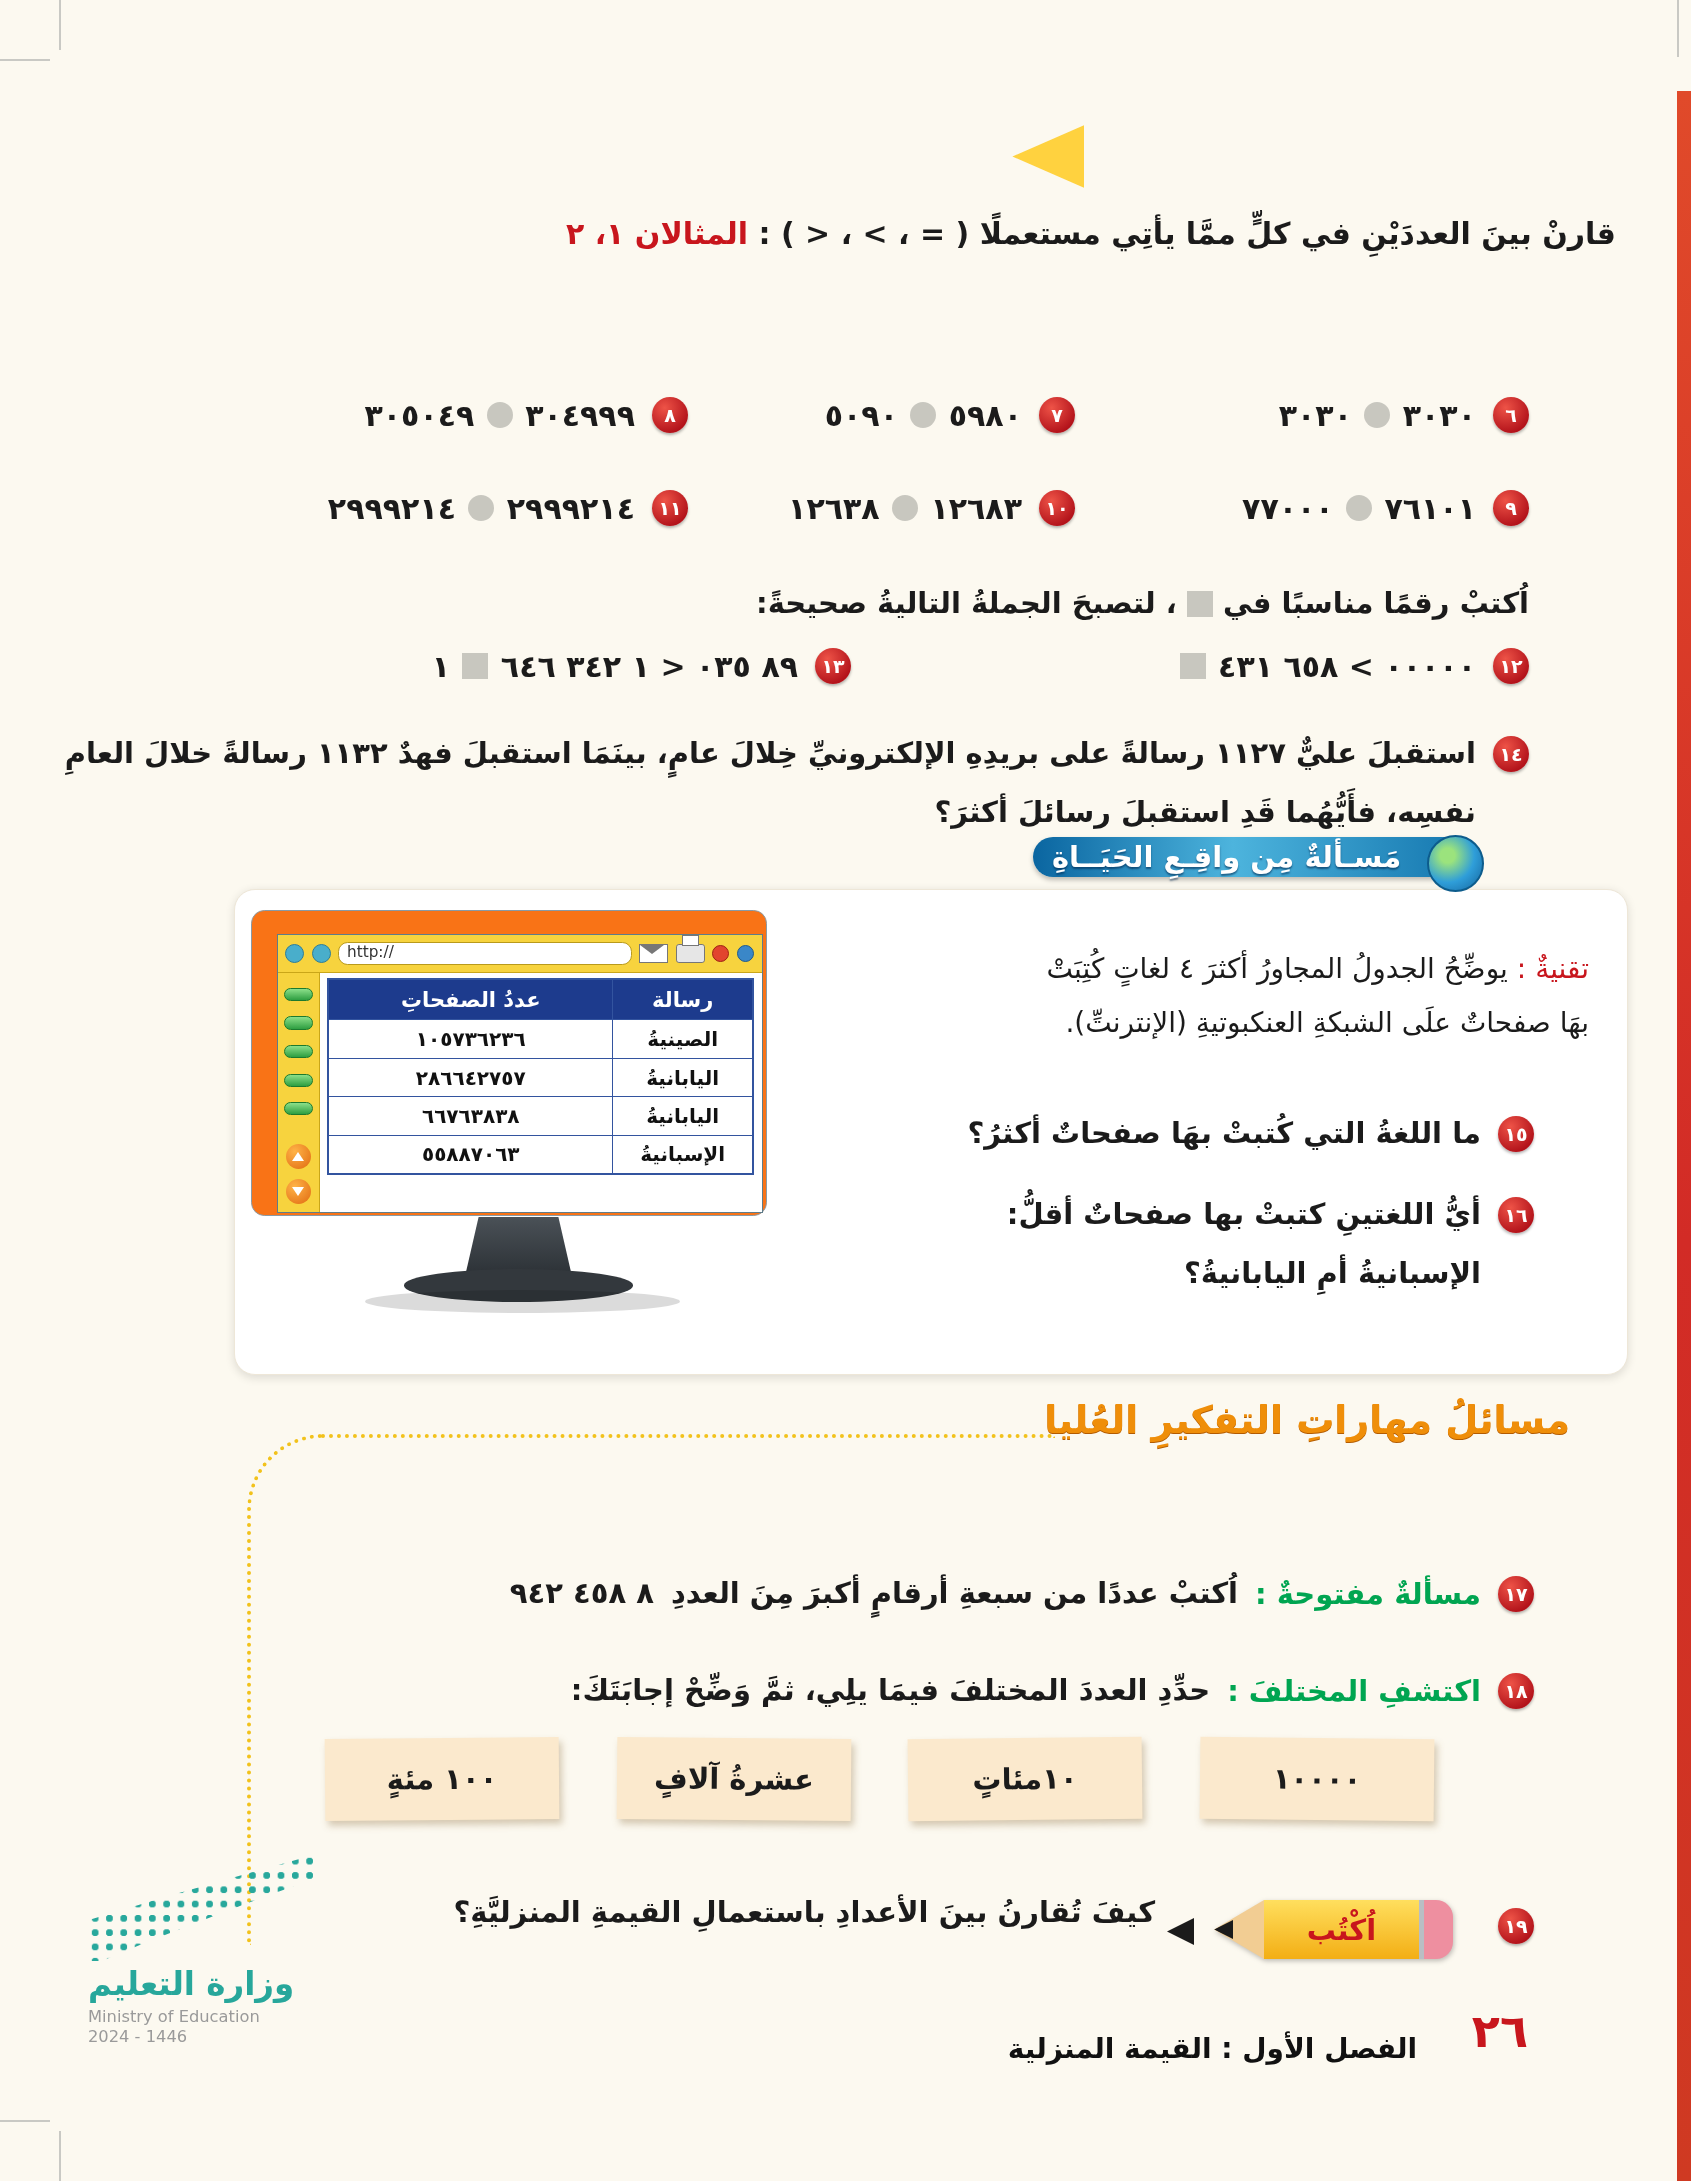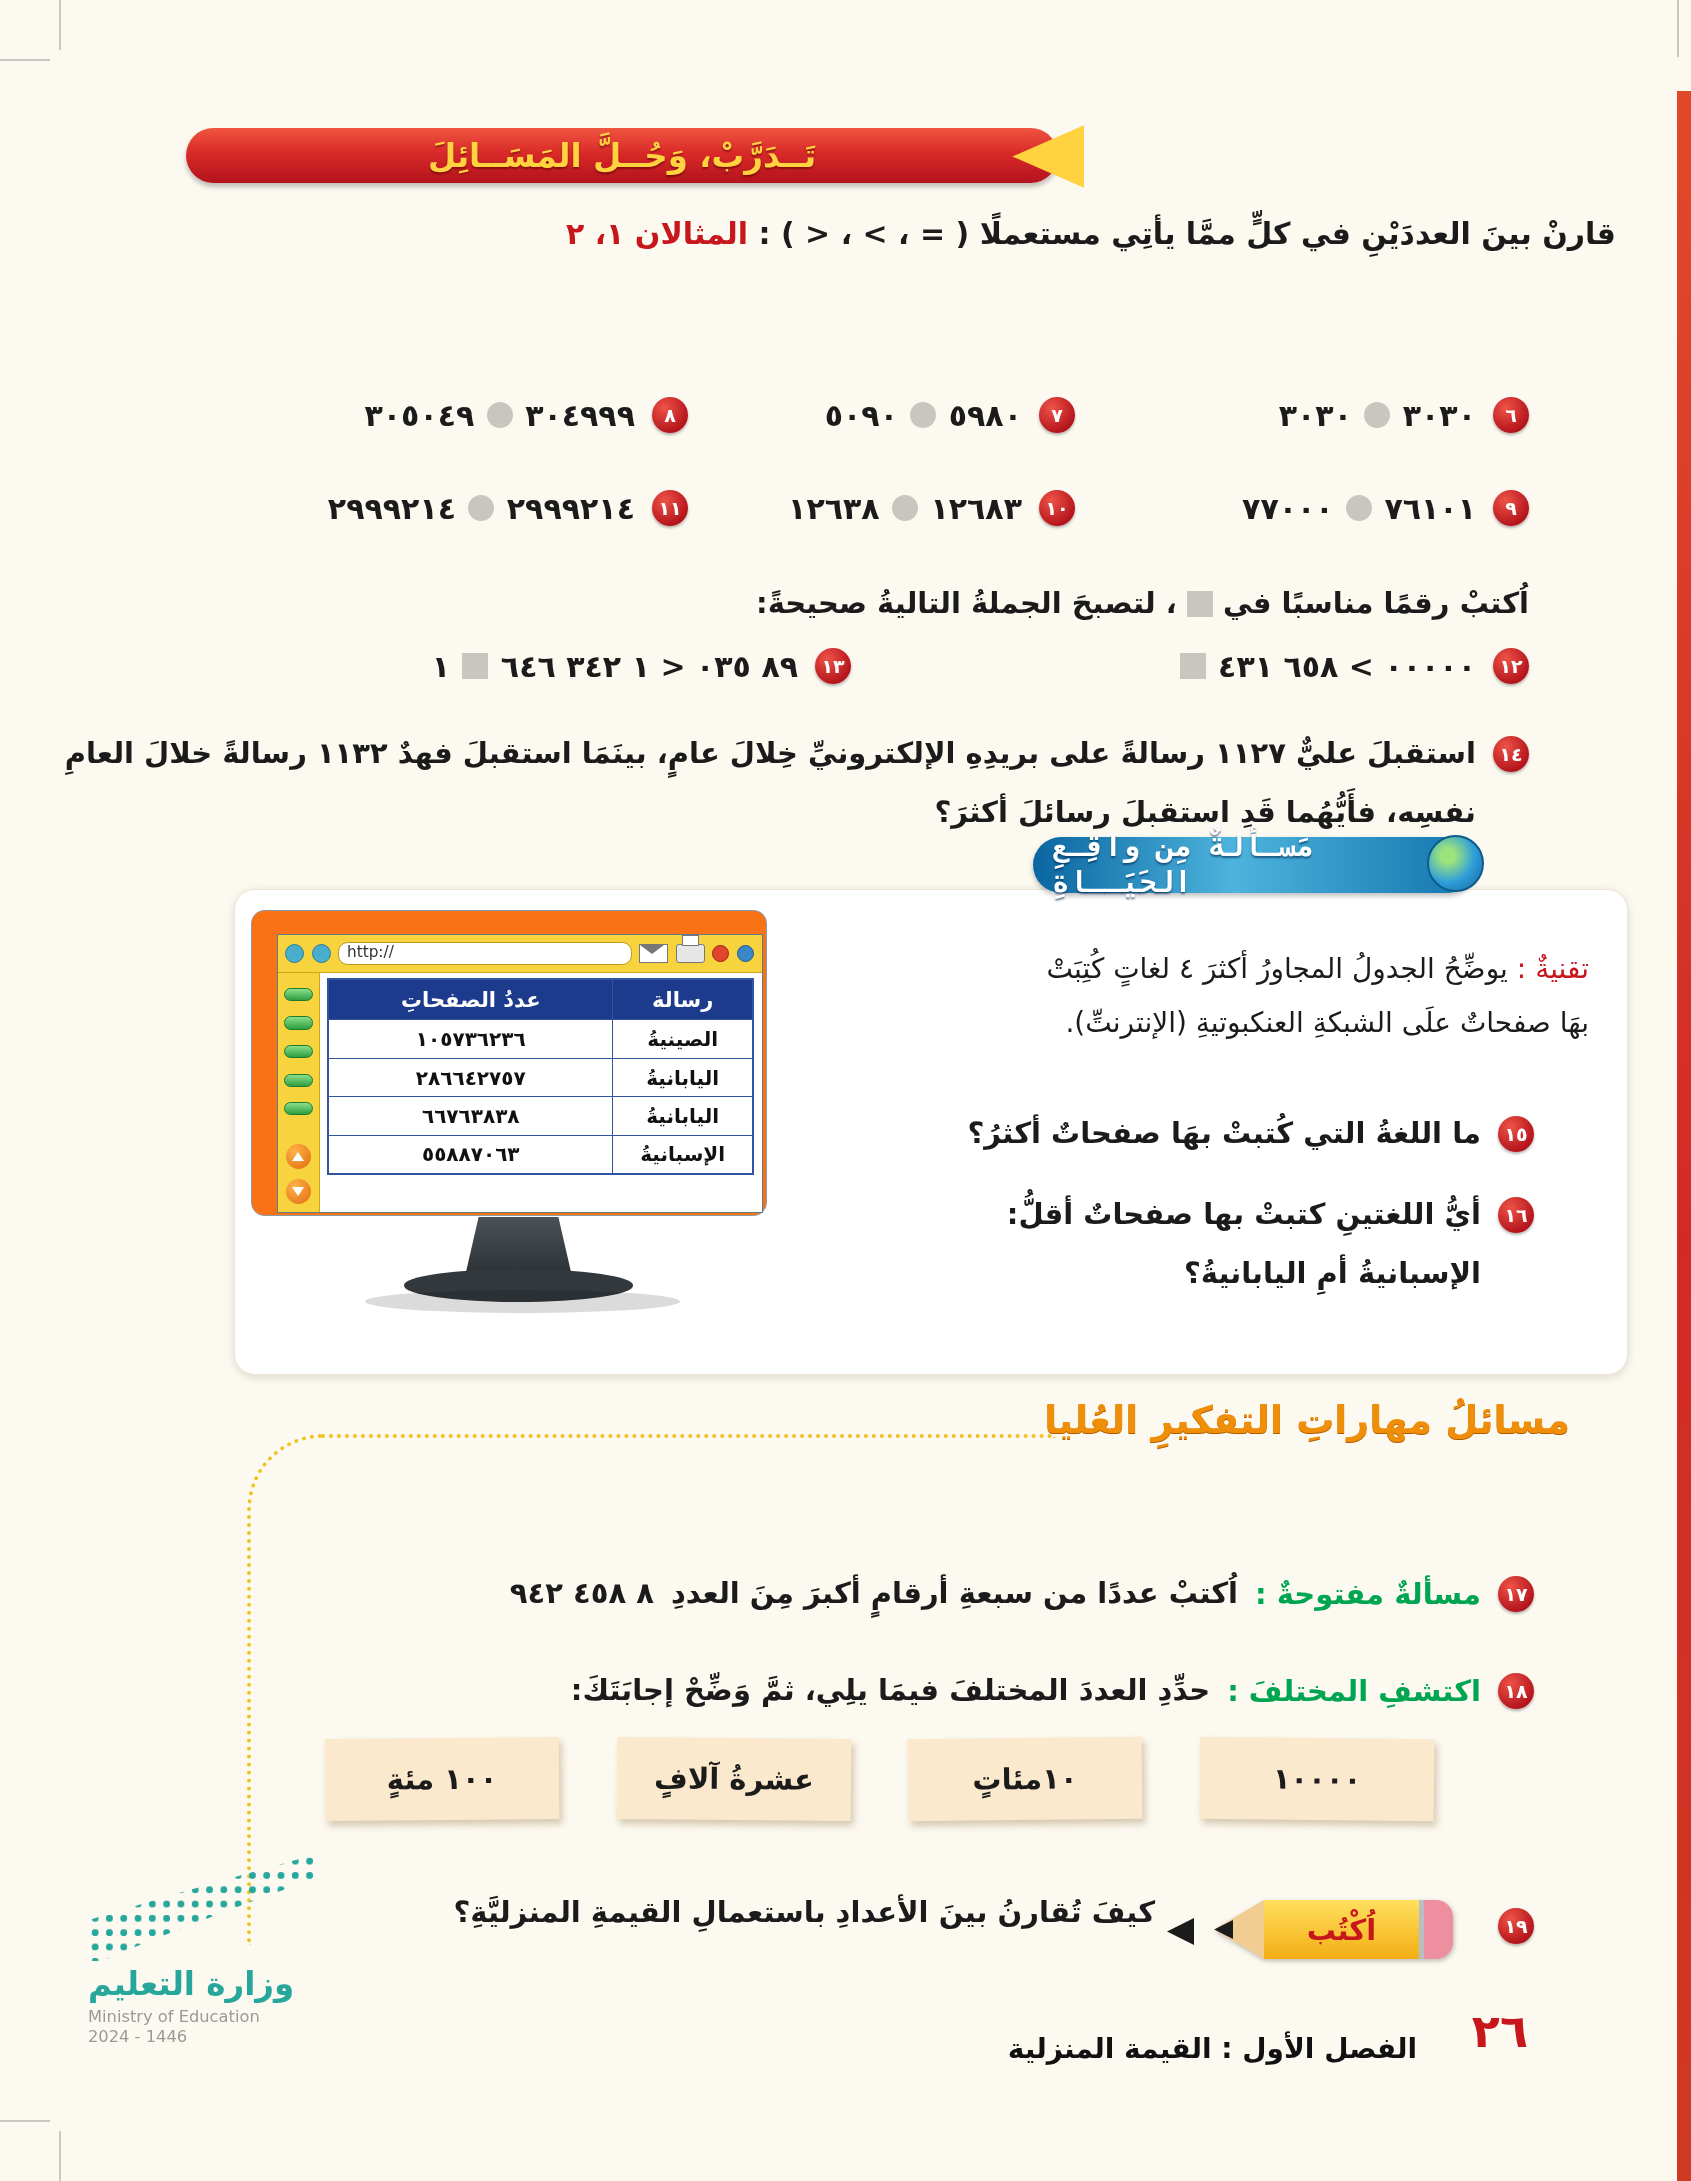--- a/index.html
+++ b/index.html
@@ -40,24 +40,24 @@
   .q-item.top .badge { margin-top:12px; }
 
   .expr { direction:ltr; display:inline-flex; align-items:center; gap:12.4px;
     font-size:30px; font-weight:bold; color:#1b1b1b; white-space:nowrap; }
   .cmp-dot { width:26px; height:26px; border-radius:50%; background:#c8c7bf; display:inline-block; }
   .gray-square { width:26px; height:26px; background:#c8c7bf; display:inline-block; vertical-align:-3.8px; }
 
   .text-line { font-size:29px; font-weight:bold; color:#1b1b1b; line-height:59px; white-space:nowrap; }
 
   
-  .rl-banner { position:absolute; right:215px; top:837px; width:444px; height:56px; border-radius:29px;
+  .rl-banner { position:absolute; right:215px; top:837px; width:444px; height:40px; border-radius:29px;
     background:linear-gradient(90deg,#0a65a0 0%, #4db4dd 45%, #1274ad 100%);
     display:flex; align-items:center; padding-left:19px; padding-right:57px;
-    box-shadow:0 2.9px 4.8px rgba(0,0,0,.25); z-index:5;font-family:Liberation Mono, monospace; }
+    box-shadow:0 2.9px 4.8px rgba(0,0,0,.25); z-index:5; }
   .rl-banner-title { color:#ffffff; font-size:29px; font-weight:bold; text-shadow:0 1.9px 1.9px rgba(0,40,80,.6); }
   .globe { position:absolute; right:208px; top:835px; width:57px; height:57px; border-radius:50%;
     background:radial-gradient(circle at 35% 35%, #9be37d 15%, #2f9ed9 55%, #14639c 100%);
     border:2.9px solid #0d5c8c; z-index:6; }
 
   .rl-card { position:absolute; left:234px; top:889px; width:1394px; height:486px; background:#ffffff;
     border:1px solid #eee7d8; border-radius:21px; box-shadow:0 2.9px 9.6px rgba(0,0,0,.12); }
 
   
   .monitor { position:absolute; left:241px; top:900px; width:554px; height:449px; }
@@ -140,23 +140,20 @@
 <div class="page">
 
   <div class="crop" style="left:59px;top:0;width:1.9px;height:50px"></div>
   <div class="crop" style="left:0;top:59px;width:50px;height:1.9px"></div>
   <div class="crop" style="left:59px;bottom:0;width:1.9px;height:50px"></div>
   <div class="crop" style="left:0;bottom:59px;width:50px;height:1.9px"></div>
   <div class="crop" style="right:13.4px;top:0;width:1.9px;height:57px"></div>
 
   <div class="side-bar"></div>
 
-  <div class="banner">
-    <span class="banner-title">تَــدَرَّبْ، وَحُــلَّ المَسَــائِلَ</span>
-  </div>
   <div class="banner-arrow"></div>
 
   <div class="intro-line rtl nowrap">
     <span>قارنْ بينَ العددَيْنِ في كلٍّ ممَّا يأتِي مستعملًا</span>
     <span dir="ltr">( &gt; ، &lt; ، = )</span>
     <span>:</span>
     <span class="red-text">المثالان ١، ٢</span>
   </div>
 
   <div class="q-item" style="right:163px;top:397px">

